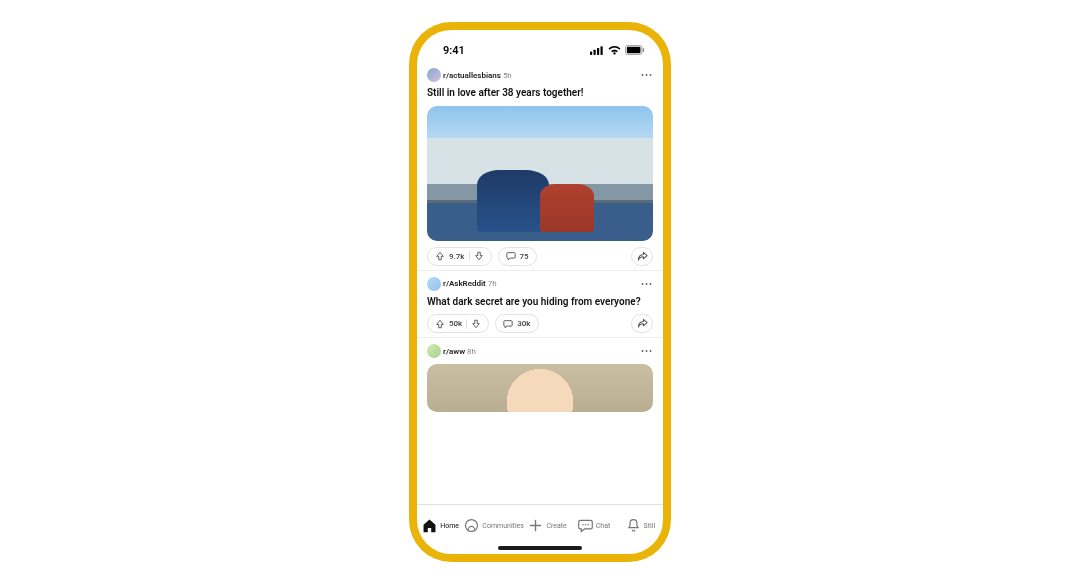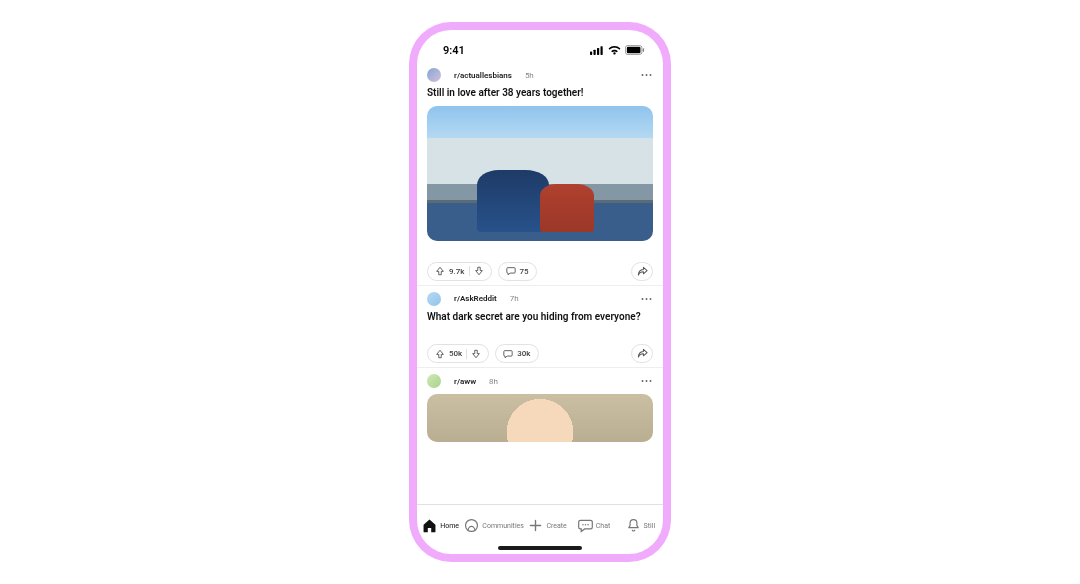--- a/index.html
+++ b/index.html
@@ -12,21 +12,21 @@
     align-items: center;
     justify-content: center;
     font-family: -apple-system, BlinkMacSystemFont, "Segoe UI", Roboto, Helvetica, Arial, sans-serif;
     -webkit-font-smoothing: antialiased;
   }
 
   
   .phone {
     width: 262px;
     height: 540px;
-    background: #f0abfc;
+    background: #eab308;
     border-radius: 42px;
     padding: 8px;
     position: relative;
   }
   .screen {
     width: 100%;
     height: 100%;
     background: #fff;
     border-radius: 34px;
     overflow: hidden;
@@ -110,21 +110,21 @@
     overflow: hidden;
     display: flex;
     flex-direction: column;
   }
   .post { padding: 6px 10px 4px 10px; }
   .post + .post { border-top: 0.5px solid #eee; }
 
   .post-meta {
     display: flex;
     align-items: center;
-    gap: 13px;
+    gap: 2px;
     font-size: 8px;
   }
   .post-meta .sub-avatar {
     width: 14px; height: 14px;
     border-radius: 50%;
     background: linear-gradient(135deg,#7ea8d0,#d9bde0);
     flex-shrink:0;
   }
   .sub-avatar.ask { background: linear-gradient(135deg,#b2daf7,#95c3e8); }
   .sub-avatar.aww { background: linear-gradient(135deg,#d1e9b5,#a6d38a); }
@@ -181,21 +181,21 @@
     height: 48px;
     background:
       radial-gradient(circle at 50% 80%, #f6d9bb 0 28%, transparent 28%),
       radial-gradient(circle at 43% 60%, #2a2a2a 0 2%, transparent 2%),
       radial-gradient(circle at 57% 60%, #2a2a2a 0 2%, transparent 2%),
       radial-gradient(circle at 50% 72%, #e99 0 2%, transparent 2%),
       linear-gradient(180deg,#cbbfa3,#b9ae91);
   }
 
   .post-actions {
-    margin-top: 21px;
+    margin-top: 6px;
     display: flex;
     align-items: center;
     gap: 6px;
   }
   .pill {
     border: 1px solid #e2e2e2;
     border-radius: 12px;
     height: 19px;
     padding: 0 7px;
     display: flex;

